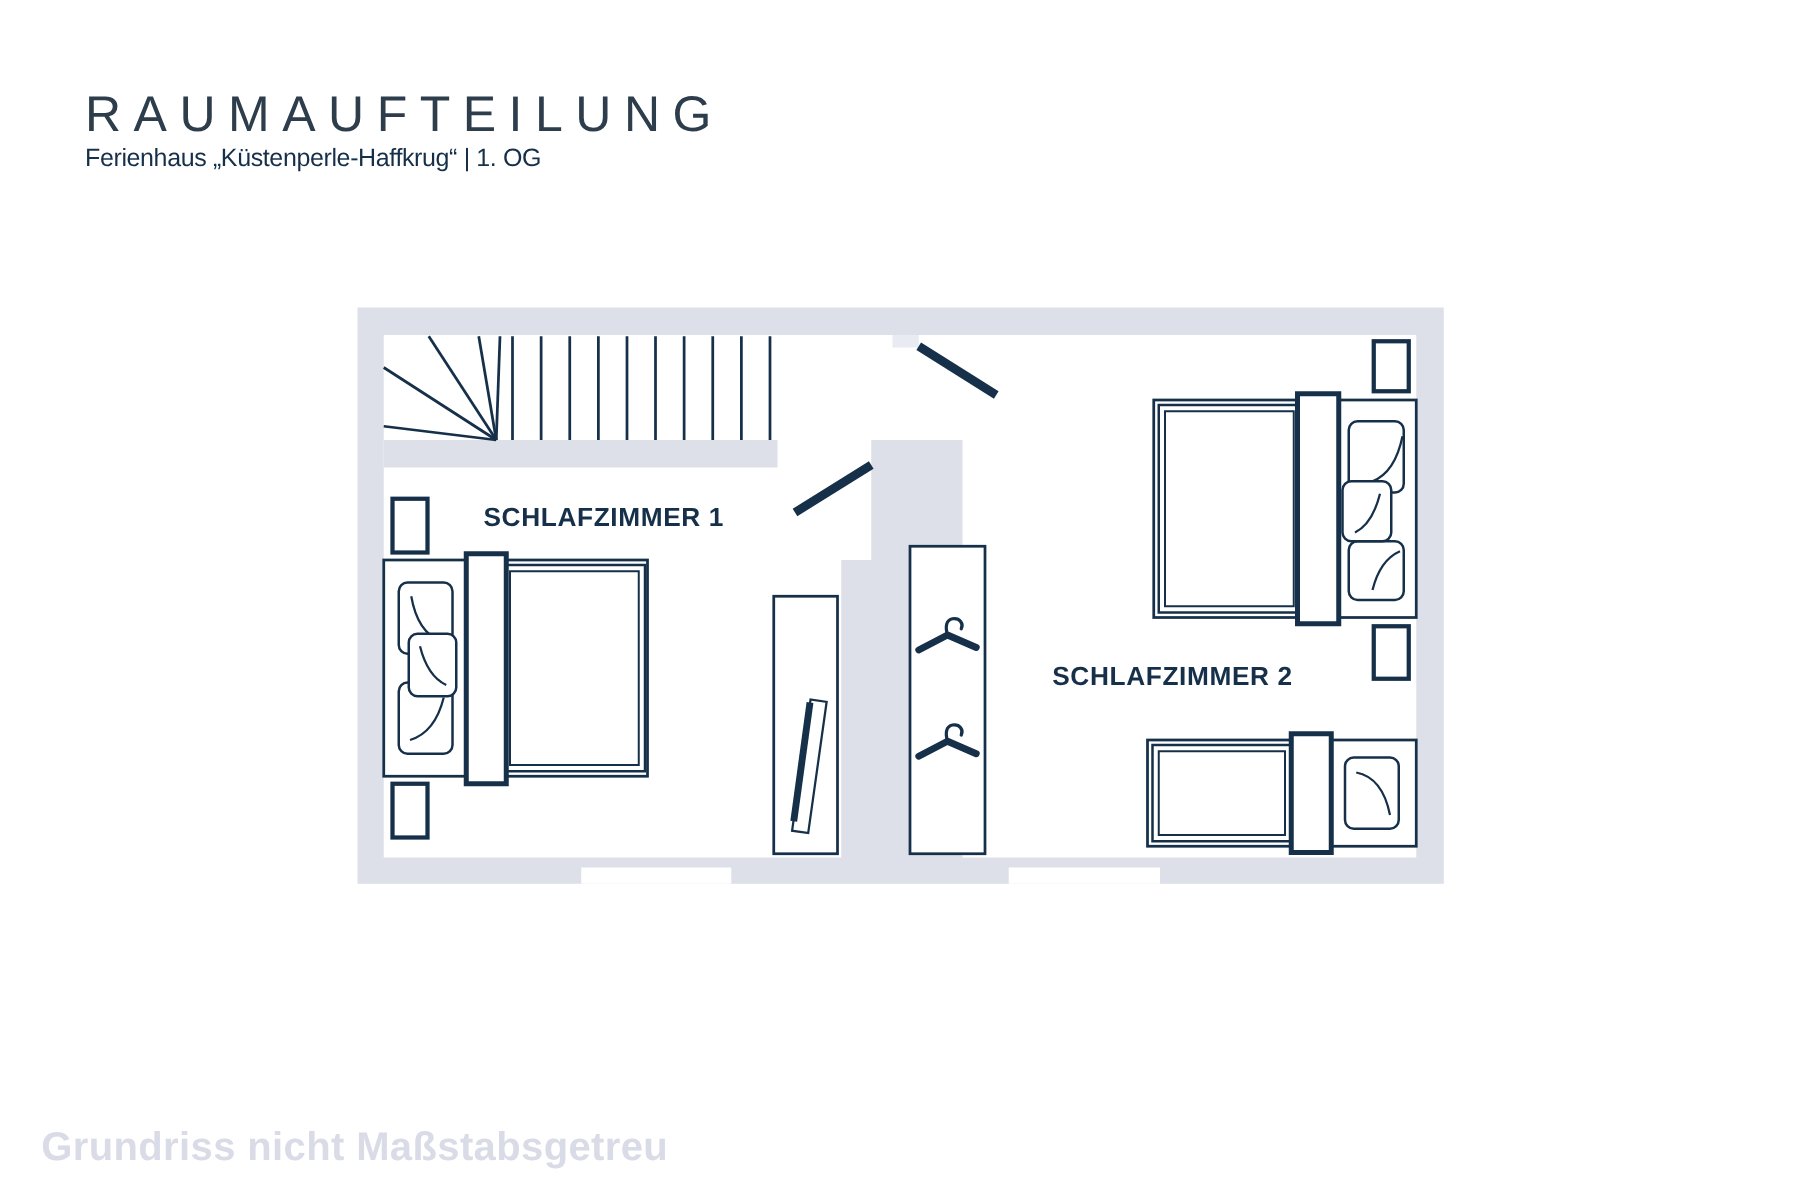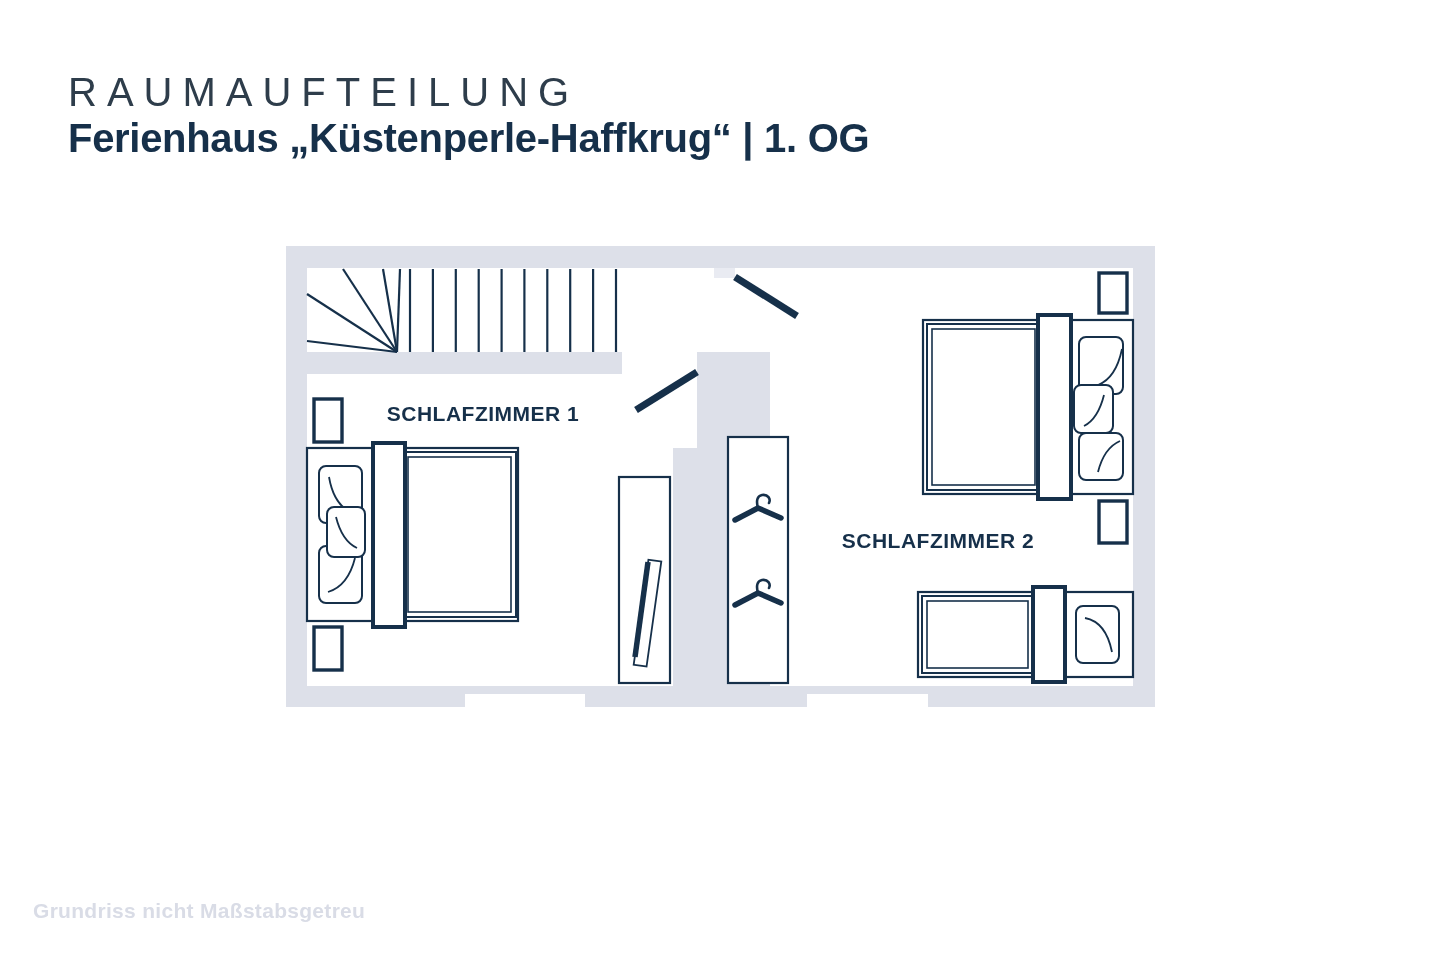--- a/index.html
+++ b/index.html
@@ -8,26 +8,26 @@
     background:var(--background,#ffffff);
     font-family:"Liberation Sans",sans-serif;
   }
   .title{
     position:absolute;left:68px;top:70px;
     font-size:40px;font-weight:400;letter-spacing:10px;
     color:var(--title,#2e3d4b);white-space:nowrap;
   }
   .subtitle{
     position:absolute;left:68px;top:116px;
-    font-size:40px;font-weight:700;letter-spacing:-0.3px;
+    font-size:20px;font-weight:400;letter-spacing:-0.3px;
     color:var(--text-dark,#16304a);white-space:nowrap;
   }
   .disclaimer{
     position:absolute;left:33px;top:899px;
-    font-size:21px;font-weight:700;letter-spacing:0.3px;
+    font-size:32px;font-weight:700;letter-spacing:0.3px;
     color:var(--muted,#d9dce6);white-space:nowrap;
   }
   svg.plan{position:absolute;left:0;top:0;}
   .wall{fill:var(--wall,#dde0e9);}
   .wall-light{fill:var(--wall-light,#e9ebf2);}
   .floor{fill:var(--background,#ffffff);}
   .ln{stroke:var(--line,#16304a);fill:none;}
   .furn{stroke:var(--line,#16304a);fill:var(--background,#ffffff);}
   .room-label{
     fill:var(--text-dark,#16304a);font-weight:700;font-size:21px;

